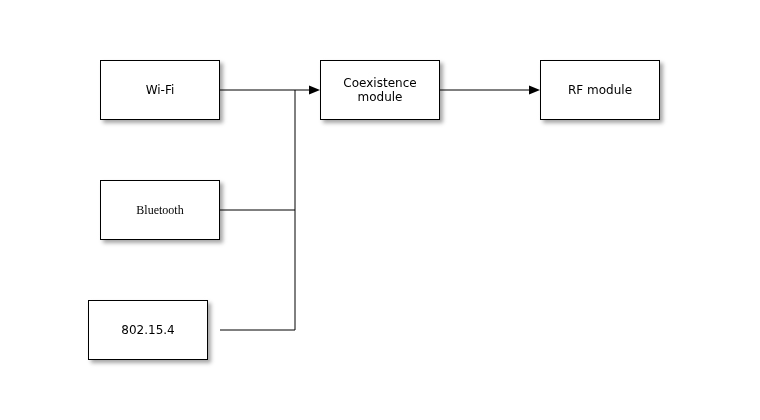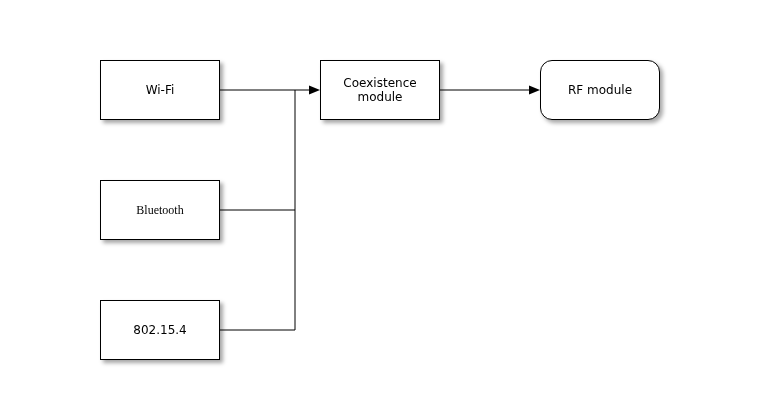--- a/index.html
+++ b/index.html
@@ -46,23 +46,23 @@
     align-items: center;
     justify-content: center;
     text-align: center;
     font-size: 12px;
     color: #000000;
     line-height: 1.2;
     padding: 2px;
   }
   #node-wifi        { left: 100px; top: 60px; }
   #node-coexistence { left: 320px; top: 60px; }
-  #node-rf          { left: 540px; top: 60px; border-radius: 12px; }
+  #node-rf          { left: 540px; top: 60px; }
   #node-bluetooth   { left: 100px; top: 180px; font-family: Liberation Serif, serif; }
-  #node-zigbee      { left: 100px; top: 300px; justify-content: center; }
+  #node-zigbee      { left: 88px; top: 300px; justify-content: center; }
 </style>
 </head>
 <body>
 
 <div class="canvas">
 
   <svg class="connectors" width="760" height="420">
 
     <line x1="220" y1="90" x2="310" y2="90"></line>
     <polygon points="320,90 309,85.5 309,94.5"></polygon>

